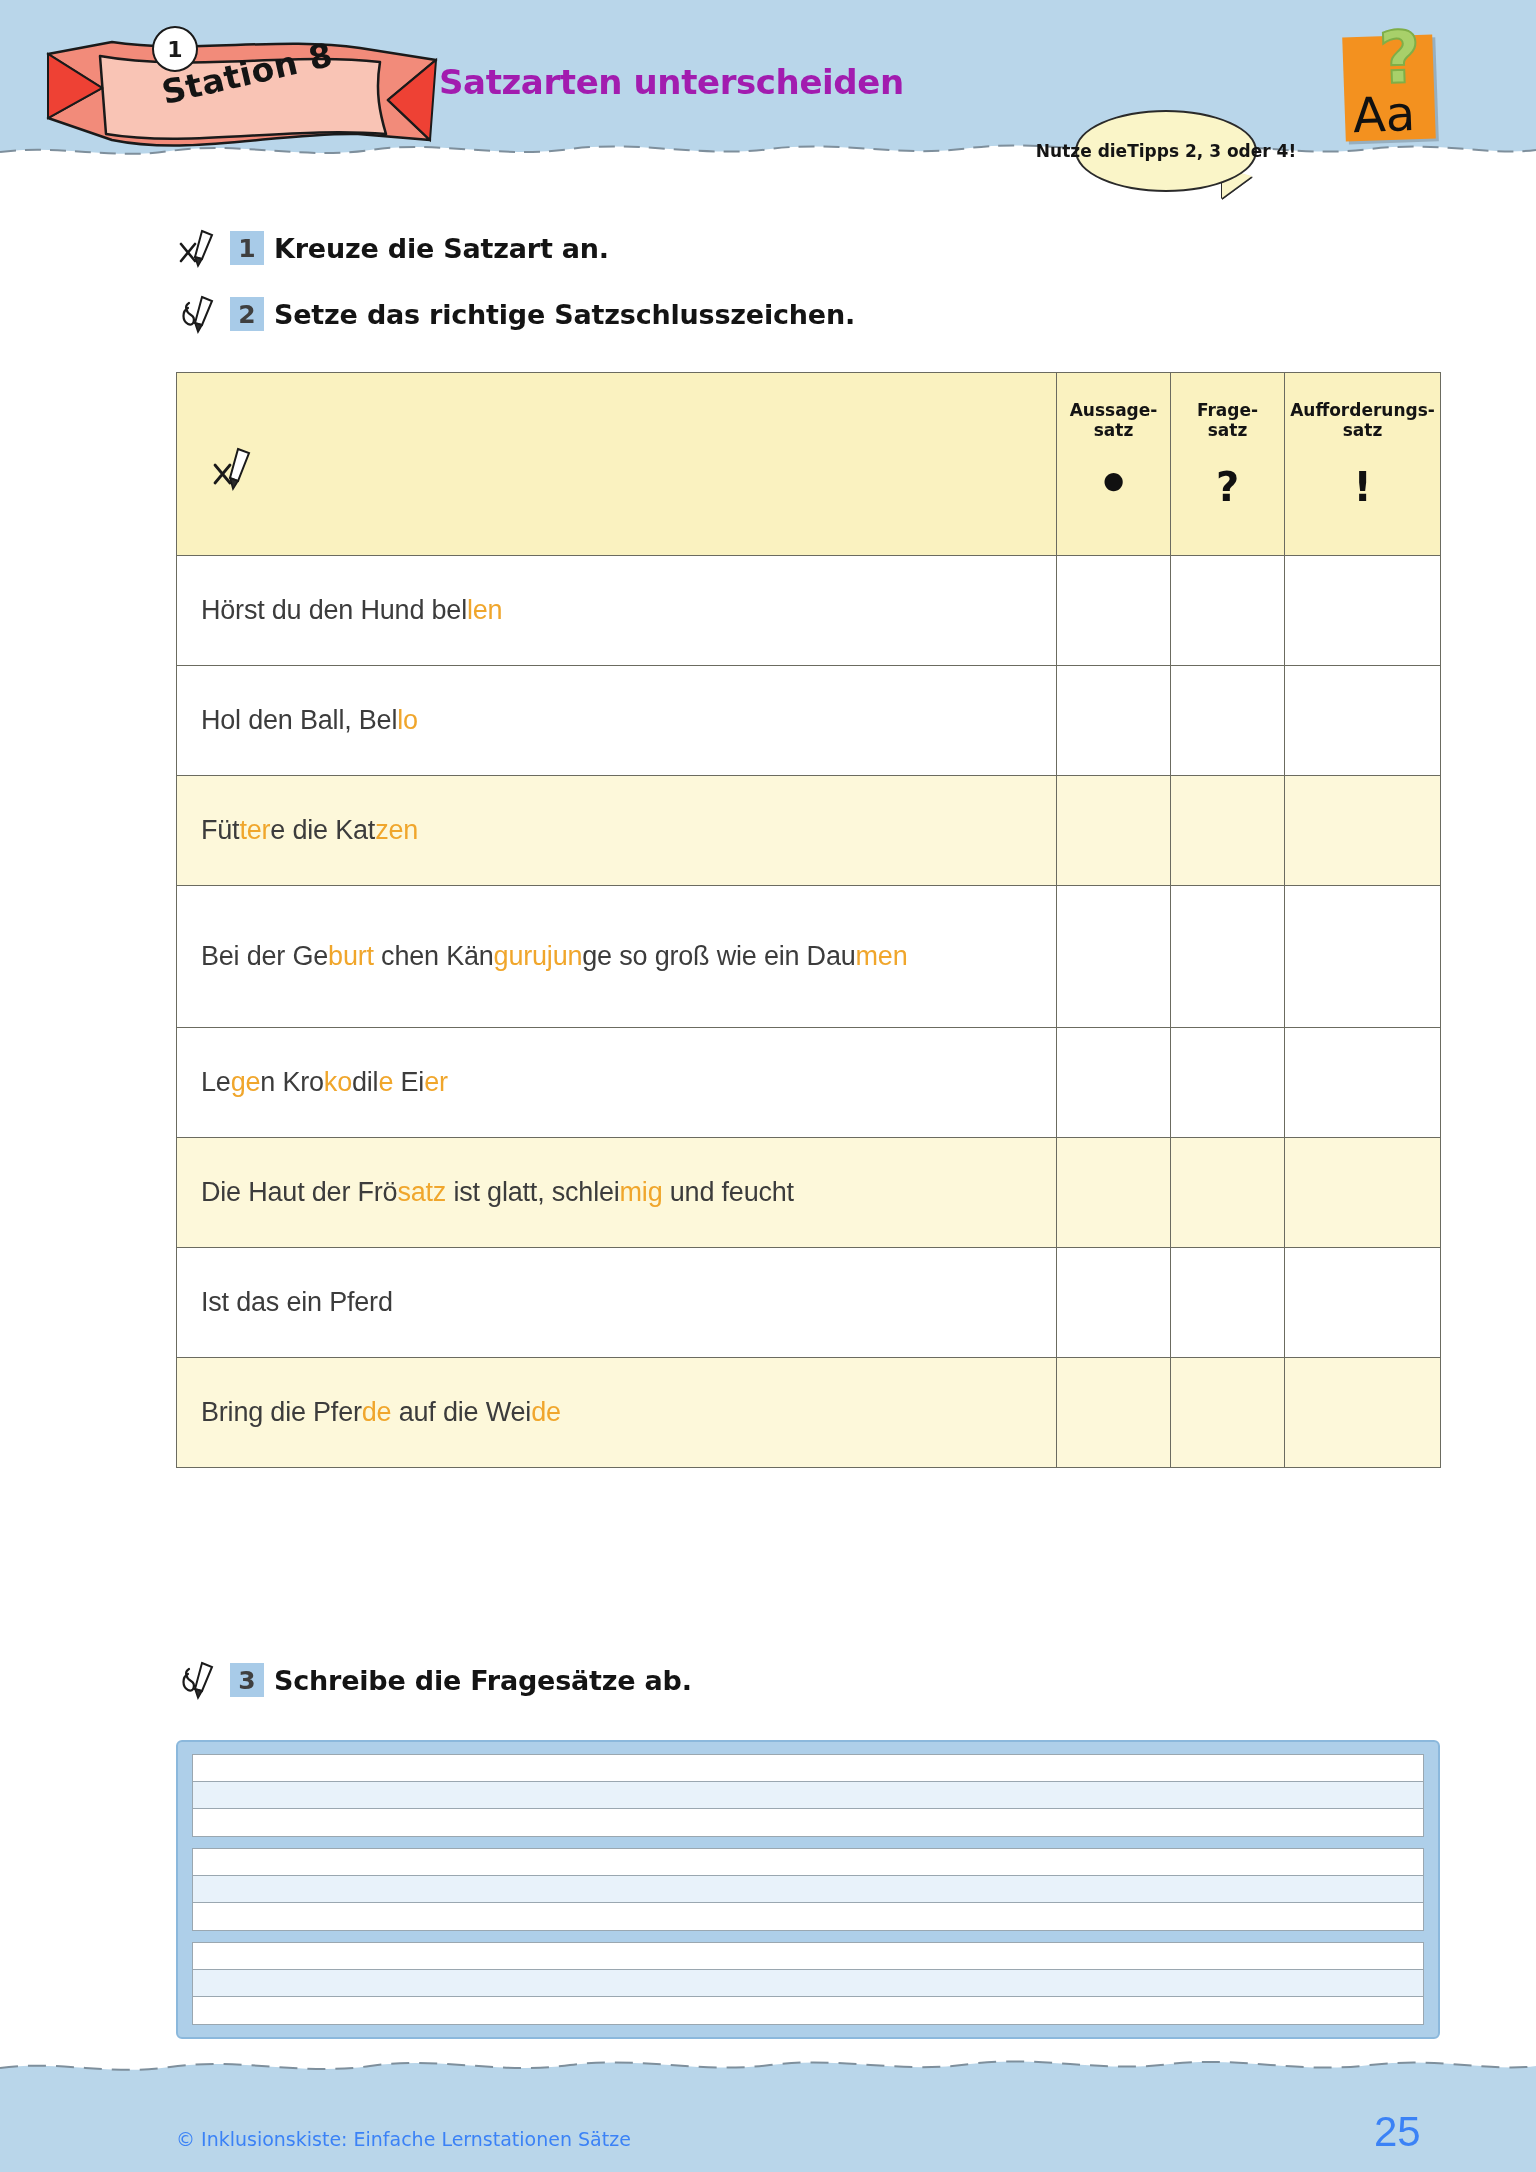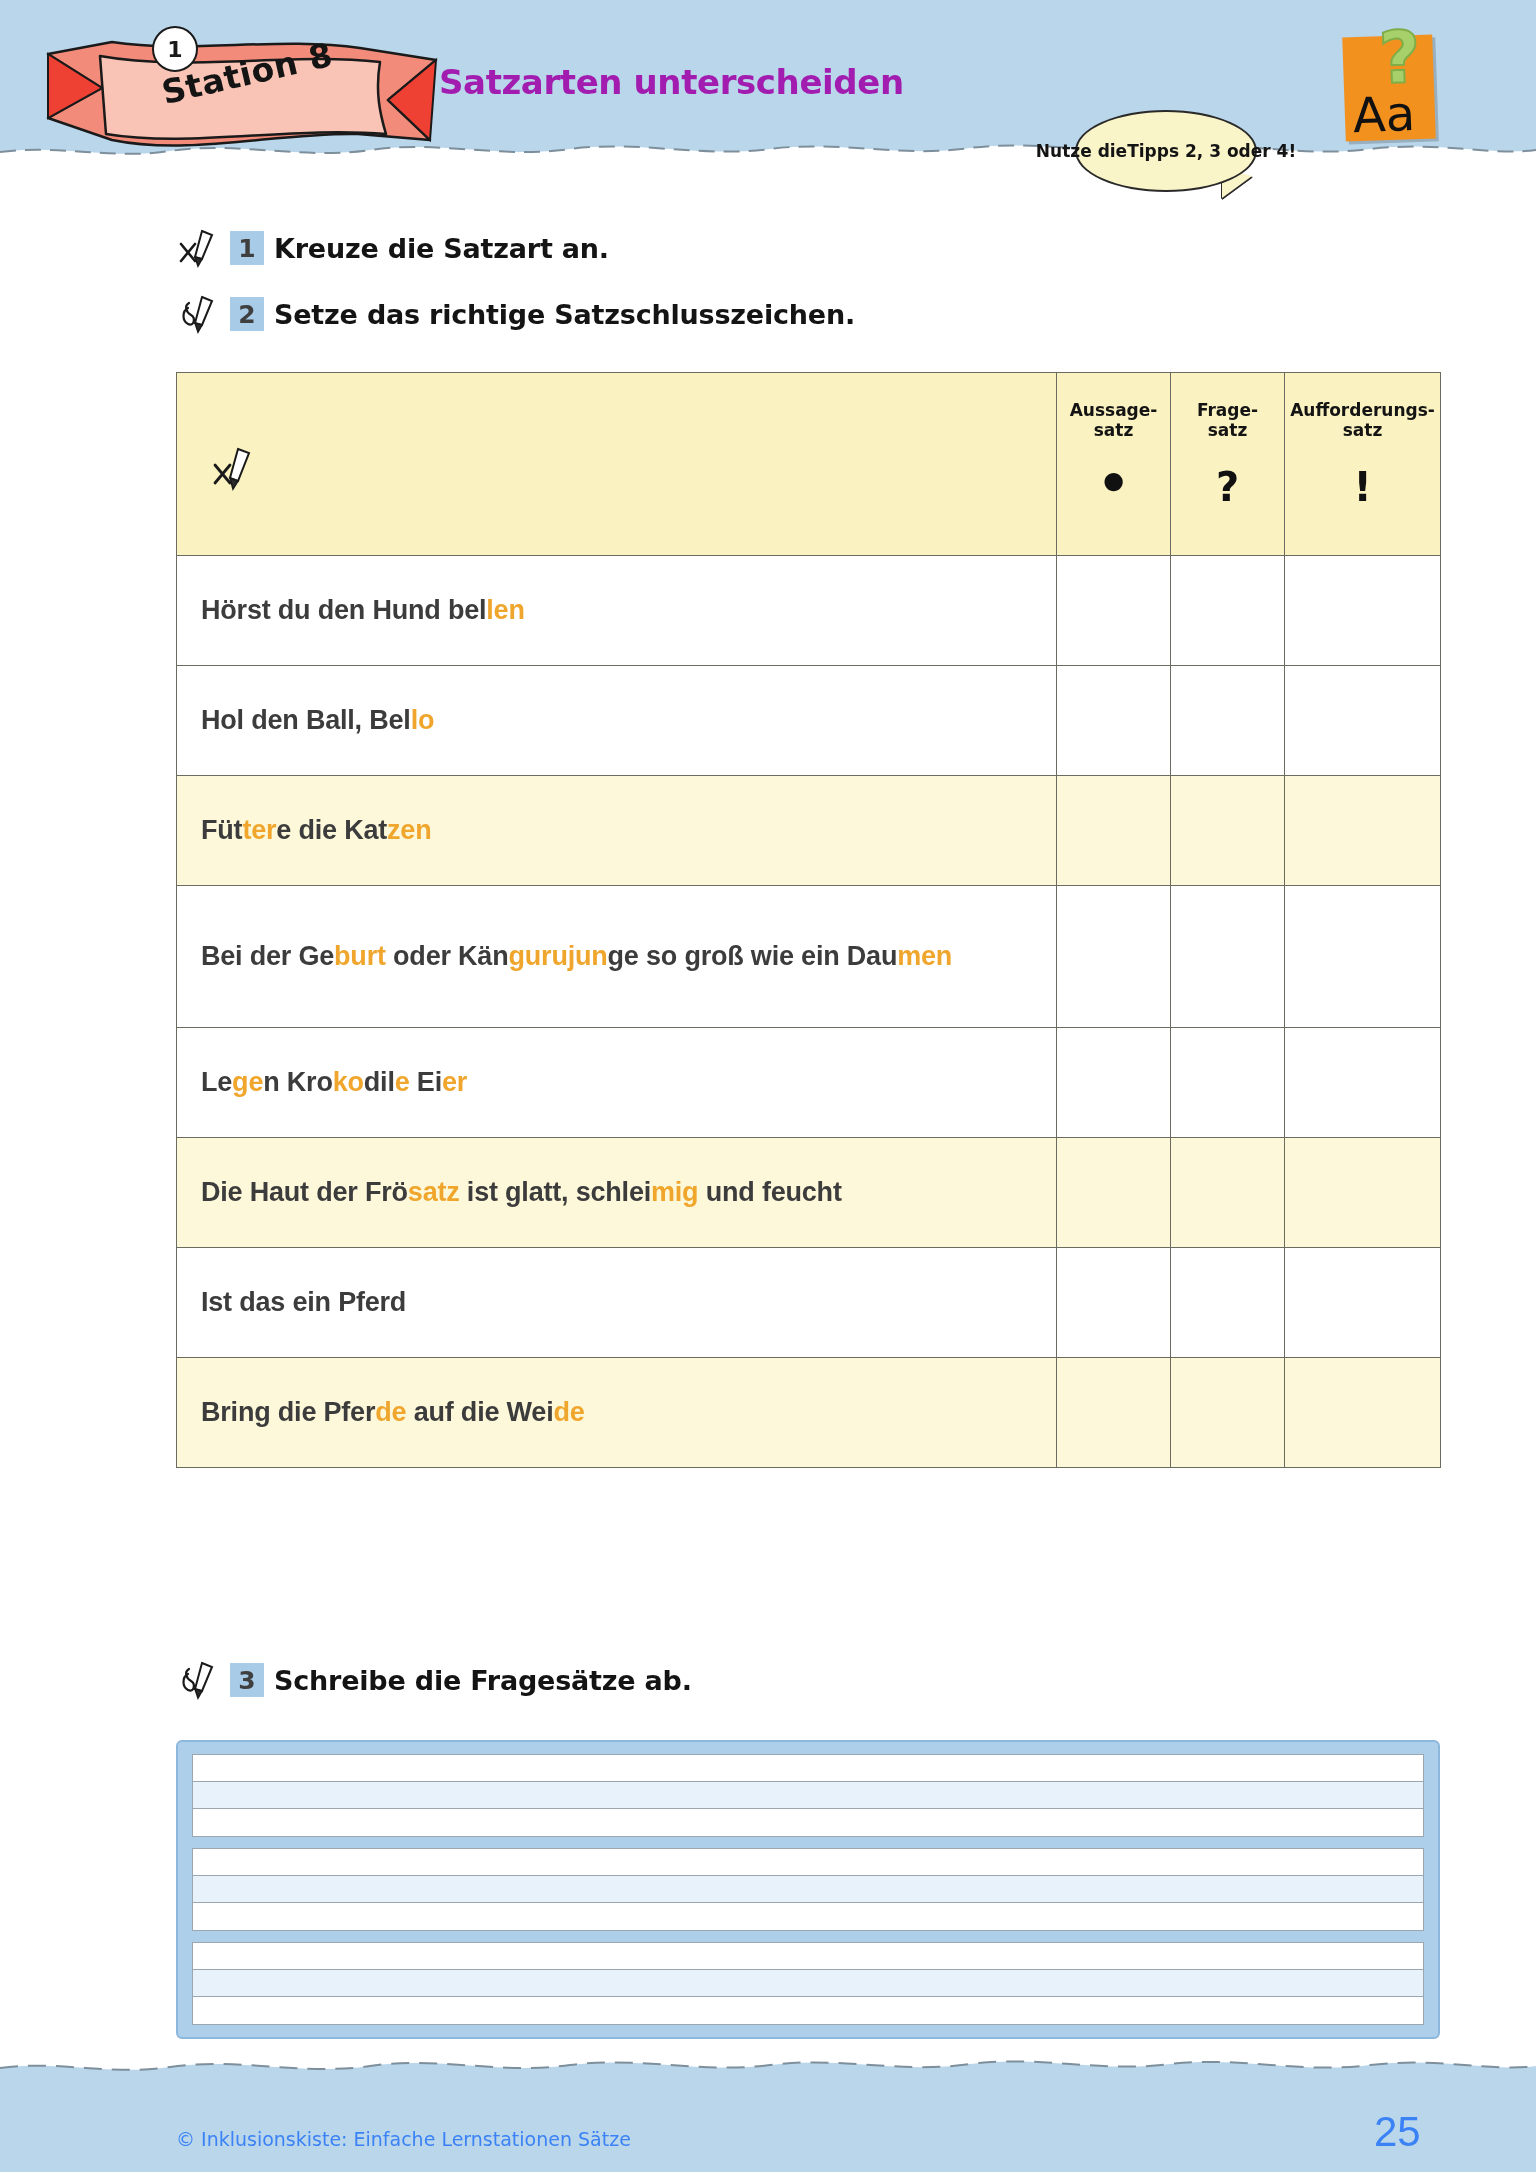--- a/index.html
+++ b/index.html
@@ -232,21 +232,20 @@
     height: 110px;
   }
   tbody tr.alt td { background: #fdf8da; }
   tbody tr td { background: #ffffff; }
   .sentence-text {
     font-family: "Liberation Sans", sans-serif;
     font-size: 27px;
     color: #3c3c3c;
     line-height: 1.42;
     letter-spacing: -0.2px;
-    font-weight: bold;
   }
   .hl { color: #f0a62c; }
   tr.two-line td.sentence { height: 142px; }
 
   
   .write-box {
     position: absolute;
     left: 176px; top: 1740px;
     width: 1264px;
     padding: 12px 14px;
@@ -409,21 +408,21 @@
             <td></td>
             <td></td>
           </tr>
           <tr class="alt">
             <td class="sentence"><span class="sentence-text"><span>Füt</span><span class="hl">ter</span><span>e die Kat</span><span class="hl">zen</span></span></td>
             <td></td>
             <td></td>
             <td></td>
           </tr>
           <tr class="two-line">
-            <td class="sentence"><span class="sentence-text"><span>Bei der Ge</span><span class="hl">burt</span><span> oder Kän</span><span class="hl">guru</span><span class="hl">jun</span><span>ge so groß wie ein Dau</span><span class="hl">men</span></span></td>
+            <td class="sentence"><span class="sentence-text"><span>Bei der Ge</span><span class="hl">burt</span><span> chen Kän</span><span class="hl">guru</span><span class="hl">jun</span><span>ge so groß wie ein Dau</span><span class="hl">men</span></span></td>
             <td></td>
             <td></td>
             <td></td>
           </tr>
           <tr>
             <td class="sentence"><span class="sentence-text"><span>Le</span><span class="hl">ge</span><span>n Kro</span><span class="hl">ko</span><span>dil</span><span class="hl">e</span><span> Ei</span><span class="hl">er</span></span></td>
             <td></td>
             <td></td>
             <td></td>
           </tr>

